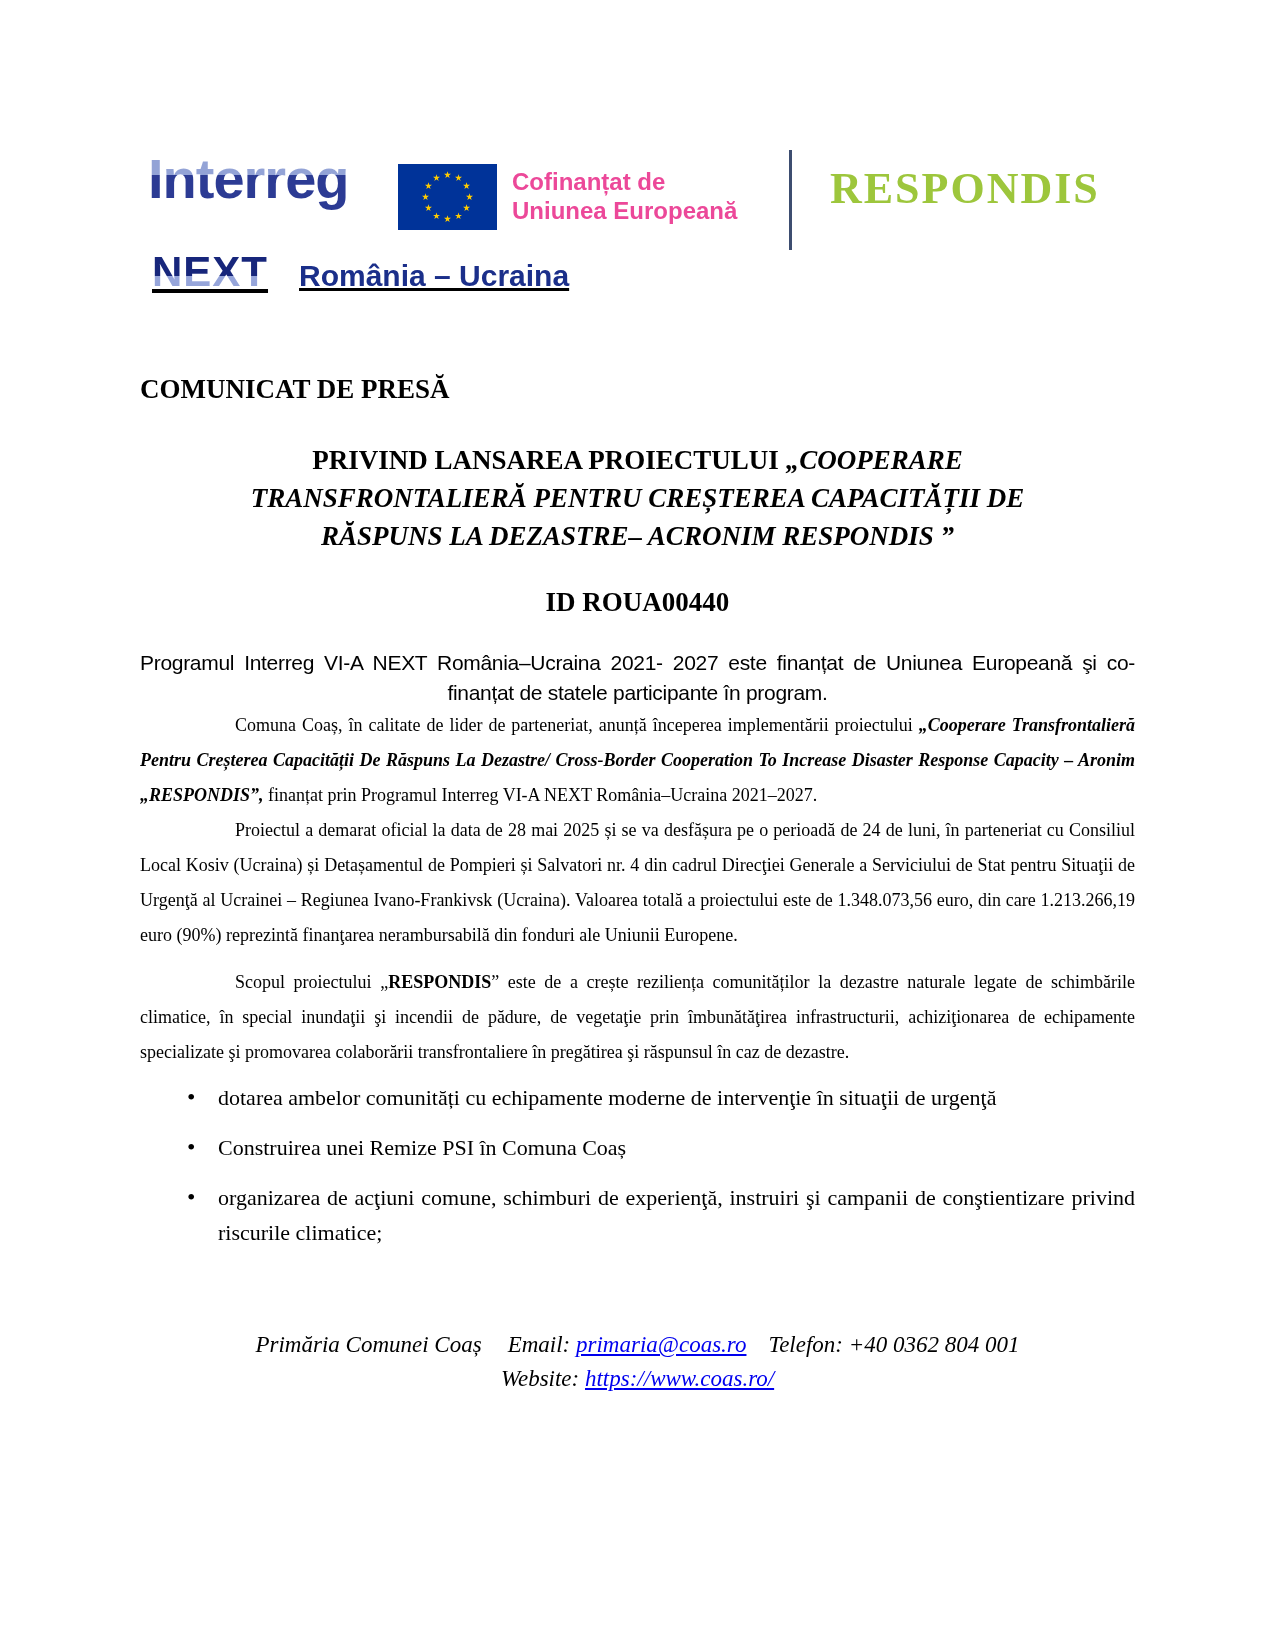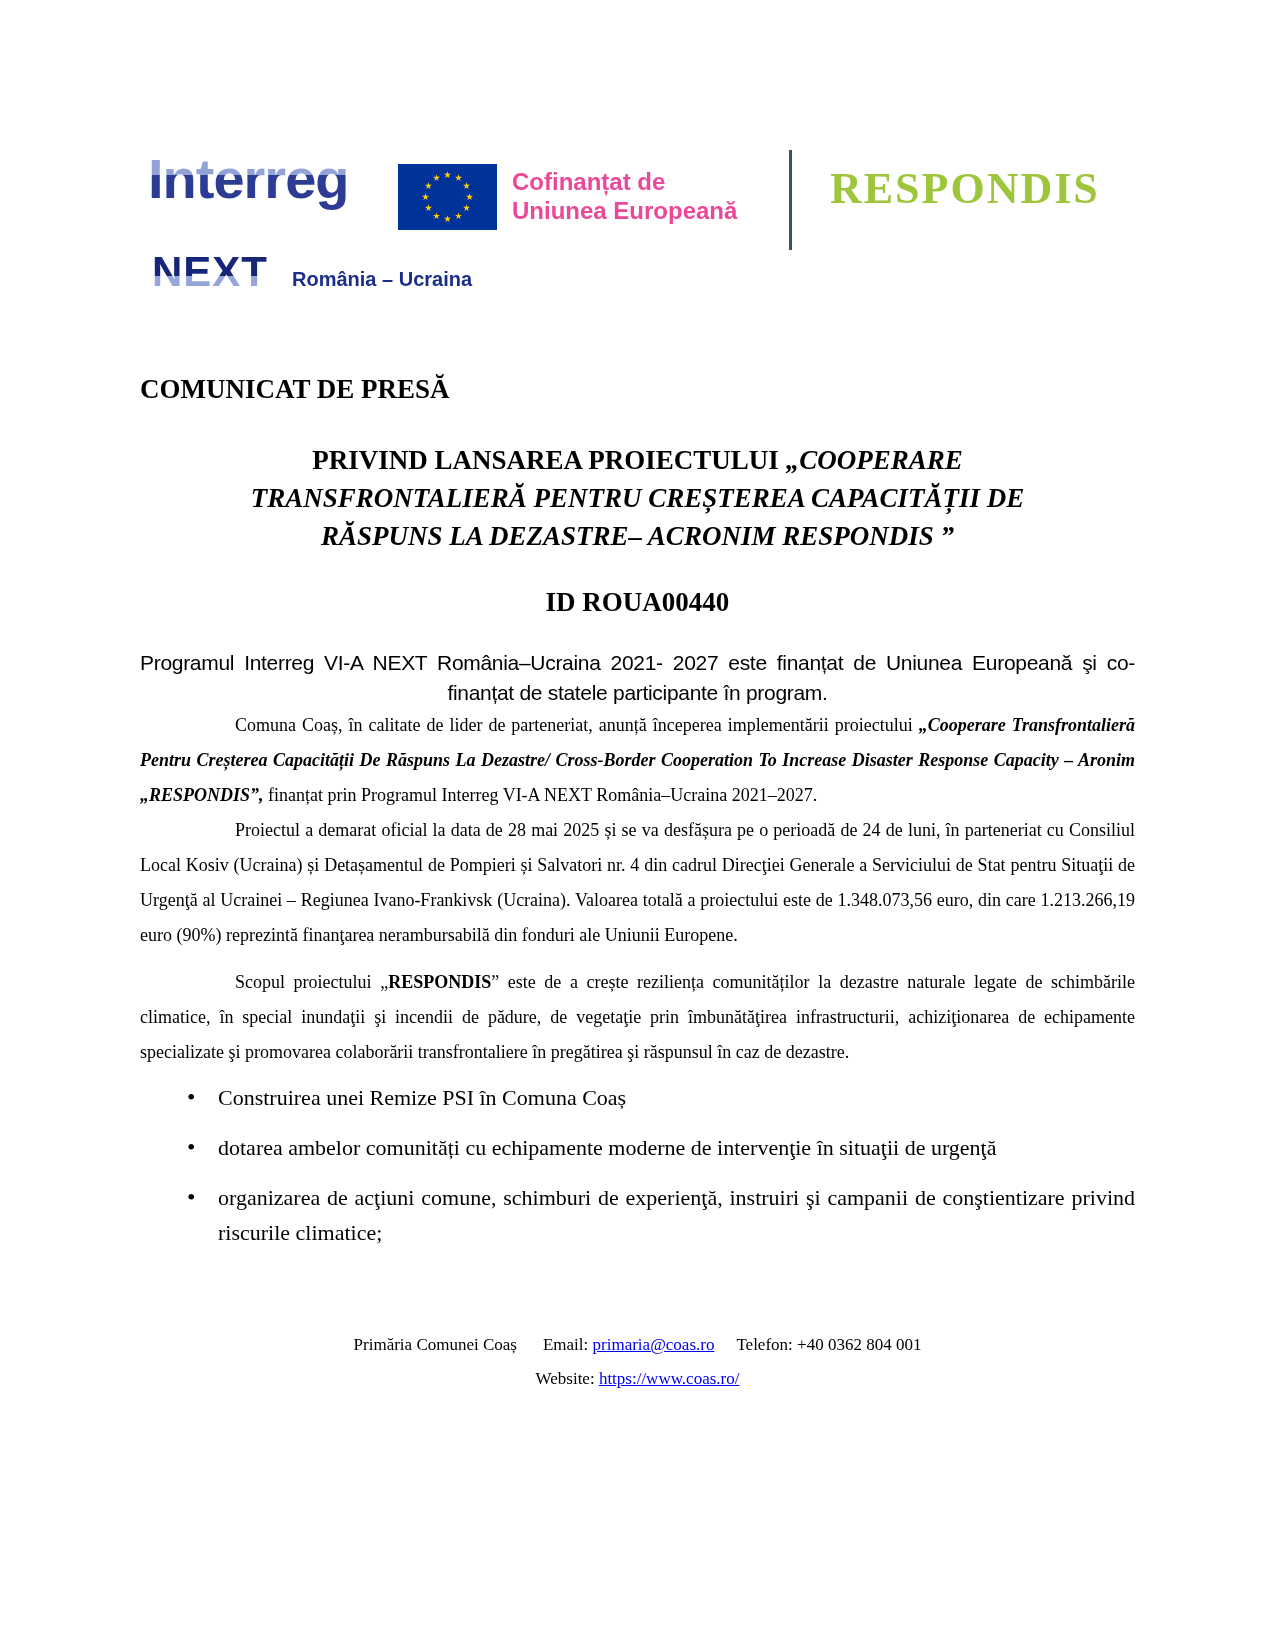--- a/index.html
+++ b/index.html
@@ -49,37 +49,37 @@
 
   .respondis-logo {
     position: absolute; left: 830px; top: 163px;
     font-family: "Liberation Serif", serif;
     font-weight: bold; font-size: 44px; letter-spacing: 2px;
     color: #9dc63c;
   }
 
   .next-row {
     position: absolute; left: 152px; top: 248px;
-    display: flex; align-items: baseline; gap: 24px;
+    display: flex; align-items: baseline; gap: 31px; text-decoration: underline;
   }
   .next-word {
     font-family: "Liberation Sans", sans-serif;
     font-weight: bold; font-size: 42px; letter-spacing: 1px;
     color: #17267b;
   }
   @supports (-webkit-background-clip: text) {
     .next-word {
       background: linear-gradient(180deg, #17267b 0%, #17267b 58%, #96a5da 58%, #96a5da 100%);
       -webkit-background-clip: text; background-clip: text;
       color: transparent;
     }
   }
   .program-area {
     font-family: "Liberation Sans", sans-serif;
-    font-weight: bold; font-size: 20px; color: #1b2f8a;
+    font-weight: bold; font-size: 30px; color: #1b2f8a;
   }
 
   
   .content { margin: 0 140px; width: 995px; }
 
   .doc-title {
     margin-top: 62px;
     text-align: left; font-weight: bold; font-size: 27px;
   }
   .doc-subtitle {
@@ -120,21 +120,21 @@
     text-align: justify;
   }
   ul.bullets li::before {
     content: "\2022";
     position: absolute; left: 2px; top: 0; font-size: 24px;
   }
 
   
   .footer {
     margin-top: 78px;
-    text-align: center; font-size: 17px; line-height: 34px;
+    text-align: center; font-size: 23px; line-height: 34px; font-style: italic;
   }
   .footer .gap-lg { display: inline-block; width: 26px; }
   .footer .gap-md { display: inline-block; width: 22px; }
   .link { color: #0000ee; text-decoration: underline; cursor: pointer; }
 </style>
 </head>
 <body>
 
 <div class="page">
 
@@ -187,22 +187,22 @@
     <div class="funding-note">Programul Interreg VI-A NEXT România–Ucraina 2021- 2027 este finanțat de Uniunea Europeană şi co-finanțat de statele participante în program.</div>
 
     <p class="para"><span>Comuna Coaș, în calitate de lider de parteneriat, anunță începerea implementării proiectului  </span><span class="proj">„Cooperare Transfrontalieră Pentru Creșterea Capacității De Răspuns La Dezastre/ Cross-Border Cooperation To Increase Disaster Response Capacity – Aronim „RESPONDIS”,</span><span> finanțat prin Programul Interreg VI-A NEXT România–Ucraina 2021–2027.</span></p>
 
     <p class="para">Proiectul a demarat oficial la data de 28 mai 2025 și se va desfășura pe o perioadă de 24 de luni, în parteneriat cu Consiliul Local Kosiv (Ucraina) și Detașamentul de Pompieri și Salvatori nr. 4 din cadrul Direcţiei Generale a Serviciului de Stat pentru Situaţii de Urgenţă al Ucrainei – Regiunea Ivano-Frankivsk (Ucraina). Valoarea totală a proiectului este de 1.348.073,56 euro, din care 1.213.266,19 euro (90%) reprezintă finanţarea nerambursabilă din fonduri ale Uniunii Europene.</p>
 
     <p class="para para-scope"><span>Scopul proiectului „</span><span class="acr">RESPONDIS</span><span>” este de a crește reziliența comunităților la dezastre naturale legate de schimbările climatice, în special inundaţii şi incendii de pădure, de vegetaţie prin îmbunătăţirea infrastructurii,   achiziţionarea de echipamente specializate şi promovarea colaborării transfrontaliere în pregătirea şi răspunsul în caz de dezastre.</span></p>
 
 
     <ul class="bullets">
+      <li>dotarea ambelor comunități cu echipamente moderne de intervenţie în situaţii de urgenţă</li>
       <li>Construirea unei Remize PSI în Comuna Coaș</li>
-      <li>dotarea ambelor comunități cu echipamente moderne de intervenţie în situaţii de urgenţă</li>
       <li>organizarea de acţiuni comune, schimburi de experienţă, instruiri şi campanii de conştientizare privind riscurile climatice;</li>
     </ul>
 
     <div class="footer">
       <div><span>Primăria Comunei Coaș</span><span class="gap-lg"></span><span>Email:</span>
         <a class="link">primaria@coas.ro</a><span class="gap-md"></span><span>Telefon:</span>
         <span>+40 0362 804 001</span>
       </div>
       <div><span>Website:</span>
         <a class="link">https://www.coas.ro/</a>

